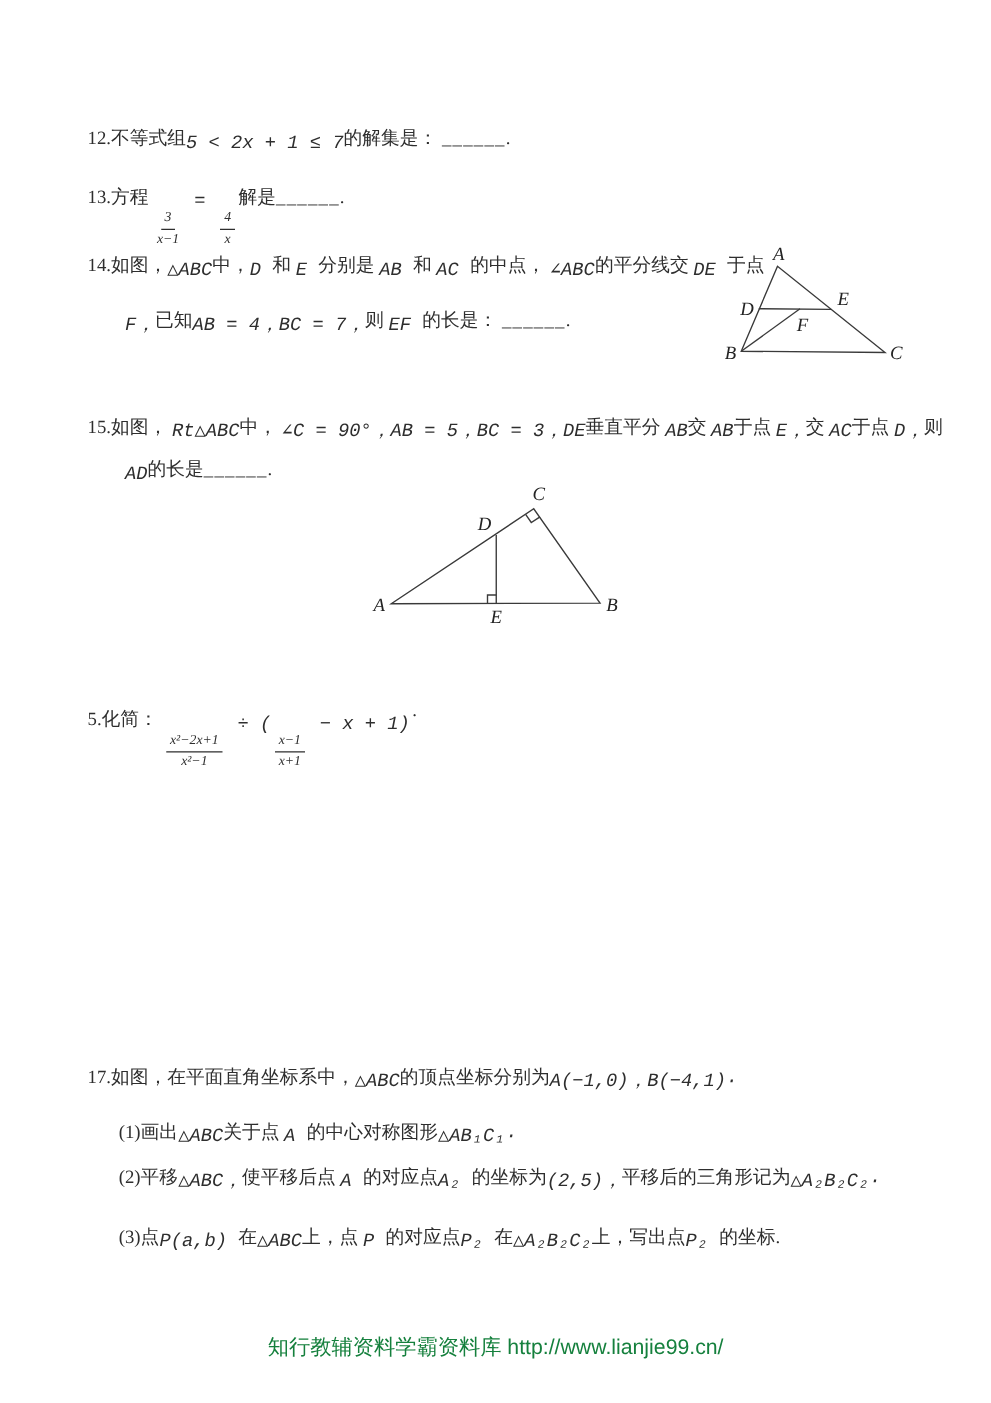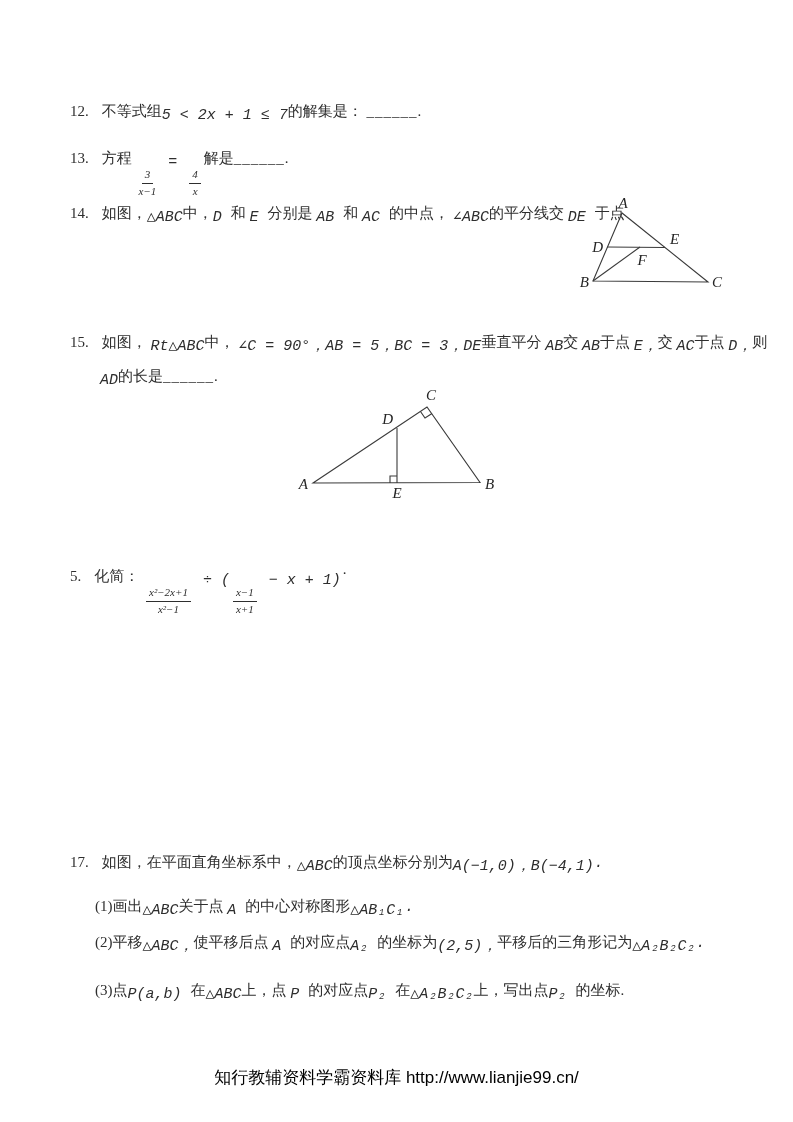--- a/index.html
+++ b/index.html
@@ -5,42 +5,42 @@
   html,body { margin:0; padding:0; background:#ffffff; }
   .page {
     position:relative; width:793px; height:1122px; margin:0 auto;
     background:#ffffff; overflow:hidden;
     font-family:"Liberation Serif","DejaVu Serif",serif;
     color:#2e2e2e; font-size:15px;
   }
   .line { position:absolute; left:70px; white-space:nowrap; line-height:20px; }
   .indent { left:100px; }
   .sub { left:95px; }
-  .qnum { display:inline-block; margin-right:13px; }
+  .qnum { display:inline-block; }
   .segs { display:inline; }
   .t-cn { font-style:normal; }
   .t-m  { font-style:italic; position:relative; top:3px; font-family:Liberation Mono, monospace; }
   .t-blank { font-style:normal; letter-spacing:1px; }
   .t-dot { position:relative; top:-7px; margin-left:2px; }
   .frac {
     display:inline-flex; flex-direction:column; align-items:center;
     vertical-align:-15px; font-size:11px; font-style:italic;
     line-height:1.25; margin:0 3px; text-align:center;
   }
   .frac .num { border-bottom:1px solid #2e2e2e; padding:0 3px 1px 3px; }
   .frac .den { padding-top:1px; }
   .fig { position:absolute; }
   .fig line, .fig polygon, .fig polyline { stroke:#3a3a3a; stroke-width:1.1; fill:none; }
   .fig text {
     font-family:"Liberation Serif","DejaVu Serif",serif;
     font-style:italic; font-size:15px; fill:#242424; stroke:none;
   }
   .footer {
     position:absolute; top:1066px; left:0; width:100%; text-align:center;
-    color:#000000; font-size:17px;
+    color:#15803d; font-size:17px;
     font-family:"Liberation Sans","DejaVu Sans",sans-serif;
   }
 </style>
 </head>
 <body>
 
 <div class="page">
 
   <div class="line" style="top:101px">
     <span class="qnum">12.</span><span class="segs"><span class="t-cn">不等式组</span><span class="t-m">5 &lt; 2x + 1 ≤ 7</span><span class="t-cn">的解集是： </span><span class="t-blank">______</span><span class="t-cn">.</span></span>
@@ -51,20 +51,23 @@
           <span class="num">3</span>
           <span class="den">x−1</span>
         </span><span class="t-m"> = </span><span class="frac">
           <span class="num">4</span>
           <span class="den">x</span>
         </span><span class="t-cn">解是</span><span class="t-blank">______</span><span class="t-cn">.</span></span>
   </div>
 
   <div class="line" style="top:203px">
     <span class="qnum">14.</span><span class="segs"><span class="t-cn">如图，</span><span class="t-m">△ABC</span><span class="t-cn">中，</span><span class="t-m">D </span><span class="t-cn">和 </span><span class="t-m">E </span><span class="t-cn">分别是 </span><span class="t-m">AB </span><span class="t-cn">和 </span><span class="t-m">AC </span><span class="t-cn">的中点， </span><span class="t-m">∠ABC</span><span class="t-cn">的平分线交 </span><span class="t-m">DE </span><span class="t-cn">于点</span></span>
+  </div>
+  <div class="line indent" style="top:247px">
+    <span class="segs"><span class="t-m">F，</span><span class="t-cn">已知</span><span class="t-m">AB = 4，BC = 7，</span><span class="t-cn">则 </span><span class="t-m">EF </span><span class="t-cn">的长是： </span><span class="t-blank">______</span><span class="t-cn">.</span></span>
   </div>
 
   <svg class="fig" style="left:578px; top:192px" width="150" height="100" viewBox="0 0 150 100">
     <polygon points="44,21 15,89 130,90"></polygon>
     <line x1="29" y1="55" x2="87" y2="55.5"></line>
     <line x1="15" y1="89" x2="62" y2="55"></line>
     <text x="45" y="16" text-anchor="middle">A</text>
     <text x="11" y="95" text-anchor="end">B</text>
     <text x="134" y="95" text-anchor="start">C</text>
     <text x="25" y="60" text-anchor="end">D</text>

